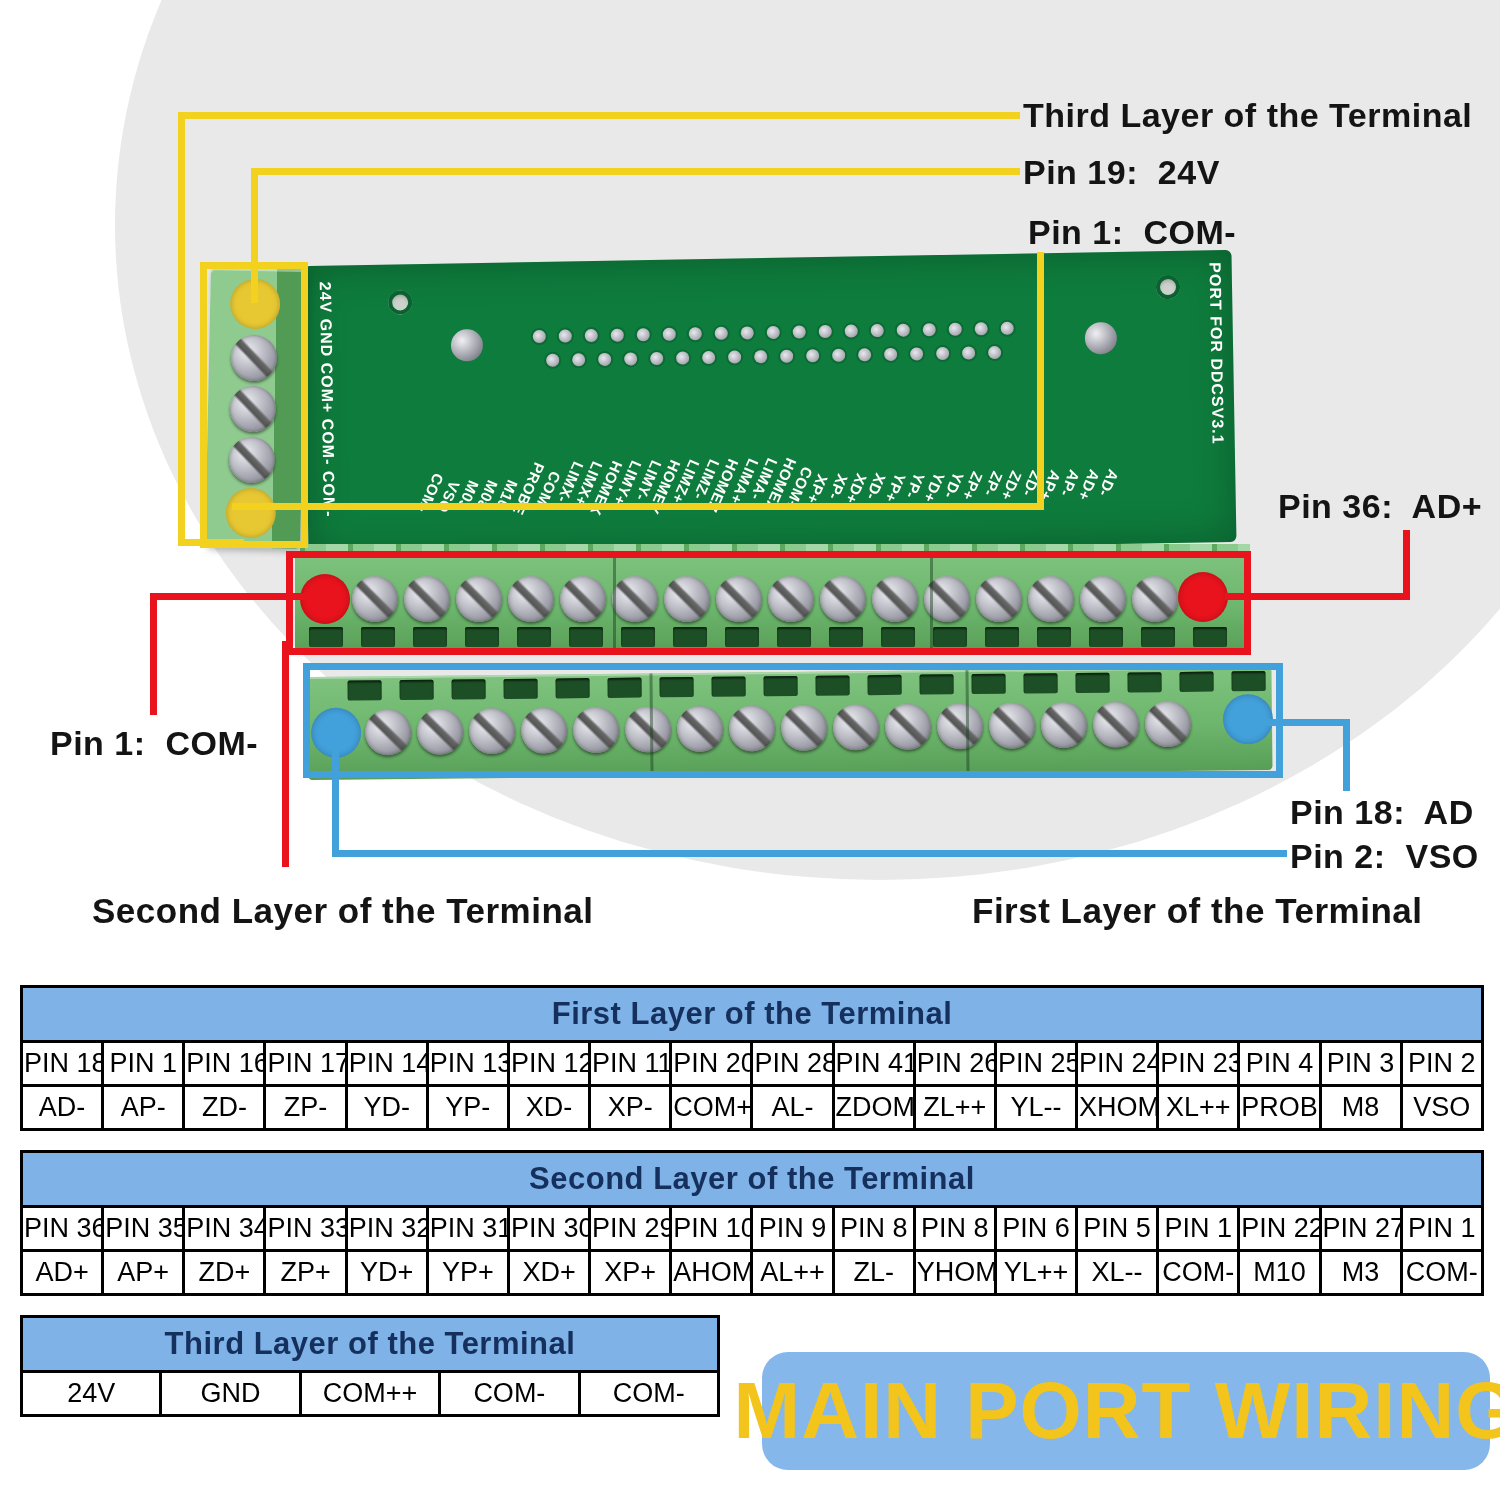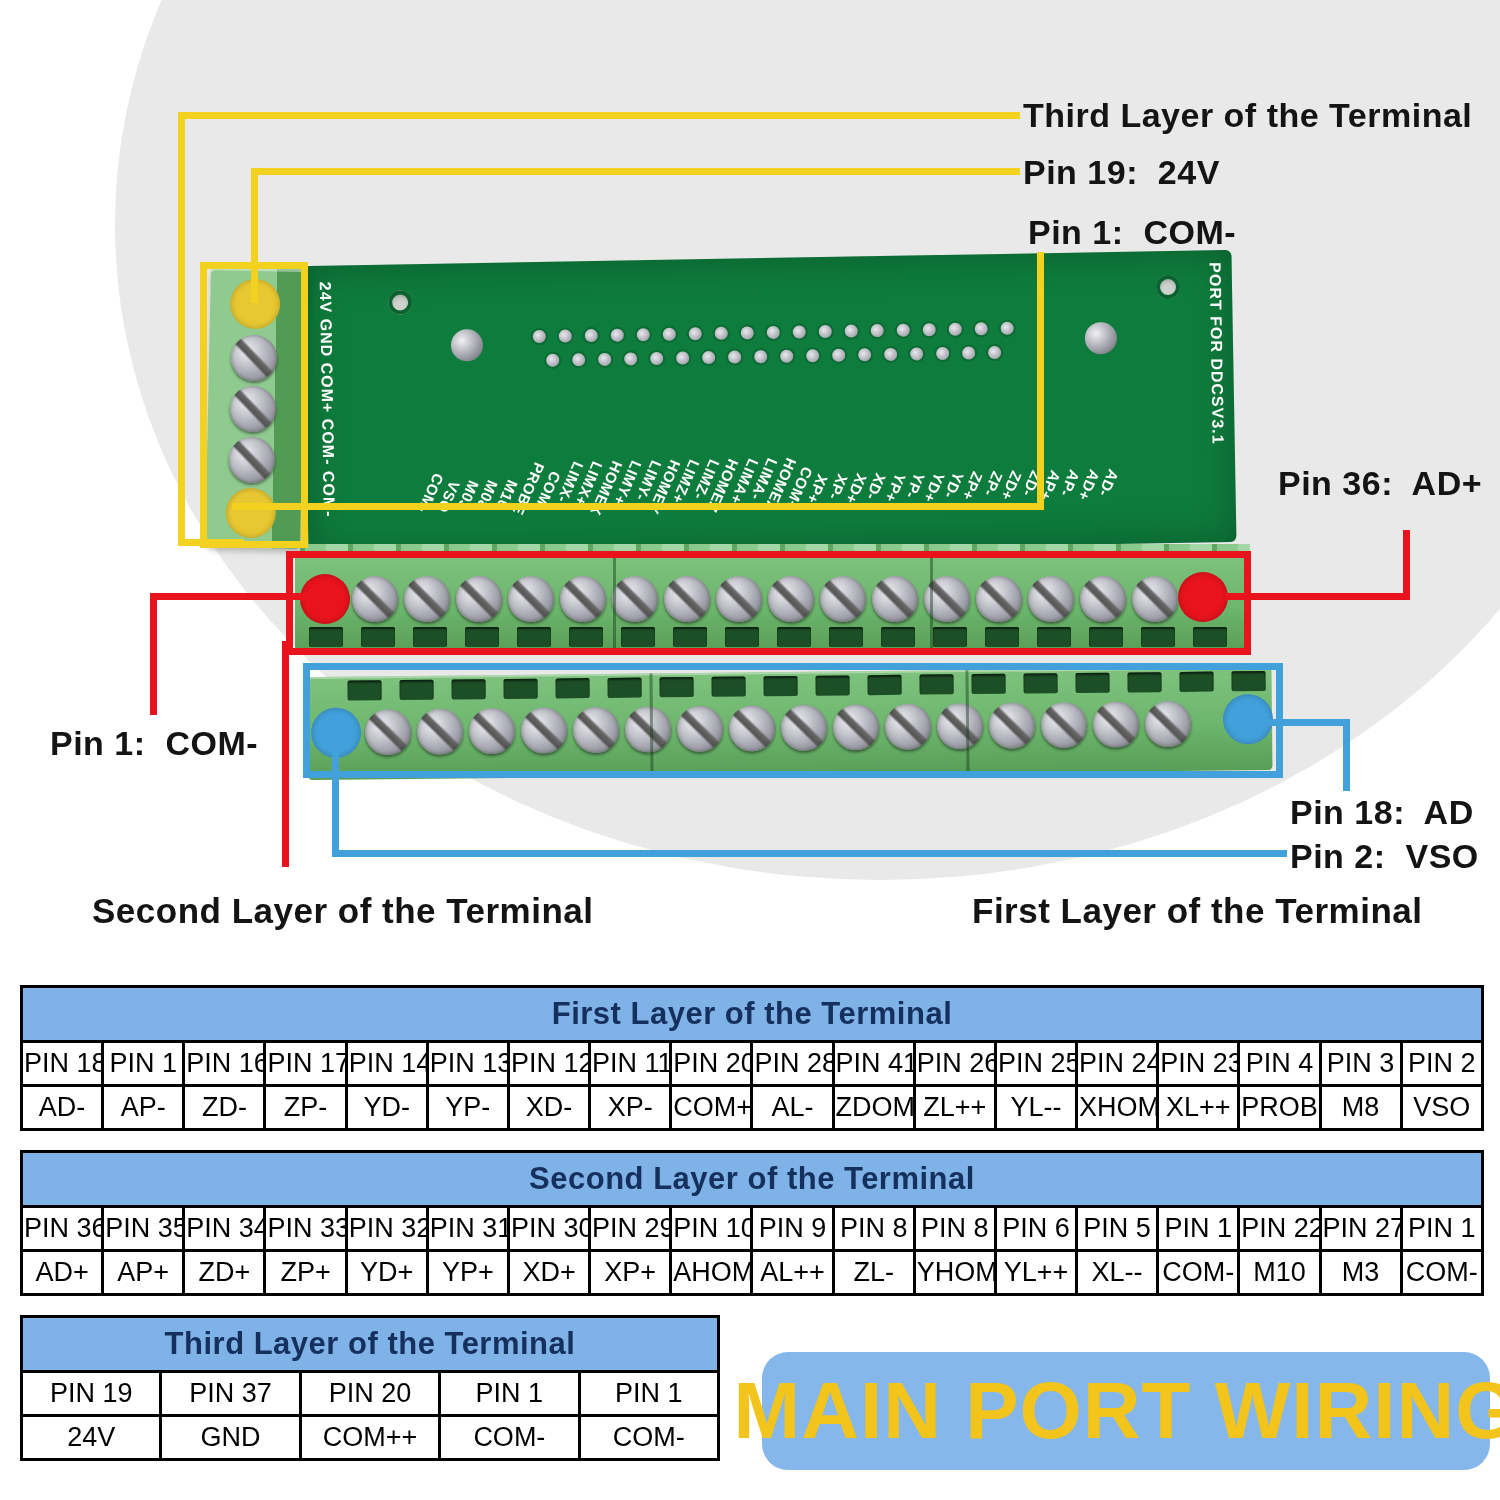--- a/index.html
+++ b/index.html
@@ -252,21 +252,21 @@
 
 <div class="obox bbox" style="left:303px;top:663px;width:966px;height:101px;"></div>
 <div class="ln blue" style="left:332px;top:745px;width:7px;height:112px;"></div>
 <div class="ln blue" style="left:332px;top:850px;width:955px;height:7px;"></div>
 <div class="ln blue" style="left:1255px;top:719px;width:95px;height:7px;"></div>
 <div class="ln blue" style="left:1343px;top:719px;width:7px;height:72px;"></div>
 
 <div class="ann-text" style="left:1023px;top:96px;">Third Layer of the Terminal</div>
 <div class="ann-text" style="left:1023px;top:153px;">Pin 19:  24V</div>
 <div class="ann-text" style="left:1028px;top:213px;">Pin 1:  COM-</div>
-<div class="ann-text" style="left:1278px;top:464px;">Pin 36:  AD+</div>
+<div class="ann-text" style="left:1278px;top:487px;">Pin 36:  AD+</div>
 <div class="ann-text" style="left:50px;top:724px;">Pin 1:  COM-</div>
 <div class="ann-text" style="left:1290px;top:793px;">Pin 18:  AD</div>
 <div class="ann-text" style="left:1290px;top:837px;">Pin 2:  VSO</div>
 <div class="cap-text" style="left:92px;top:891px;">Second Layer of the Terminal</div>
 <div class="cap-text" style="left:972px;top:891px;">First Layer of the Terminal</div>
 
 <table class="wtable" id="table-0" style="left:20px;top:985px;width:1464px;">
     <thead>
       <tr>
         <th colspan="18">First Layer of the Terminal</th>
@@ -365,27 +365,20 @@
     </tbody>
   </table>
 <table class="wtable" id="table-2" style="left:20px;top:1315px;width:700px;">
     <thead>
       <tr>
         <th colspan="5">Third Layer of the Terminal</th>
       </tr>
     </thead>
     <tbody>
       <tr>
-        <td>PIN 19</td>
-        <td>PIN 37</td>
-        <td>PIN 20</td>
-        <td>PIN 1</td>
-        <td>PIN 1</td>
-      </tr>
-      <tr>
         <td>24V</td>
         <td>GND</td>
         <td>COM++</td>
         <td>COM-</td>
         <td>COM-</td>
       </tr>
     </tbody>
   </table>
 
 <div class="abs" id="badge">

